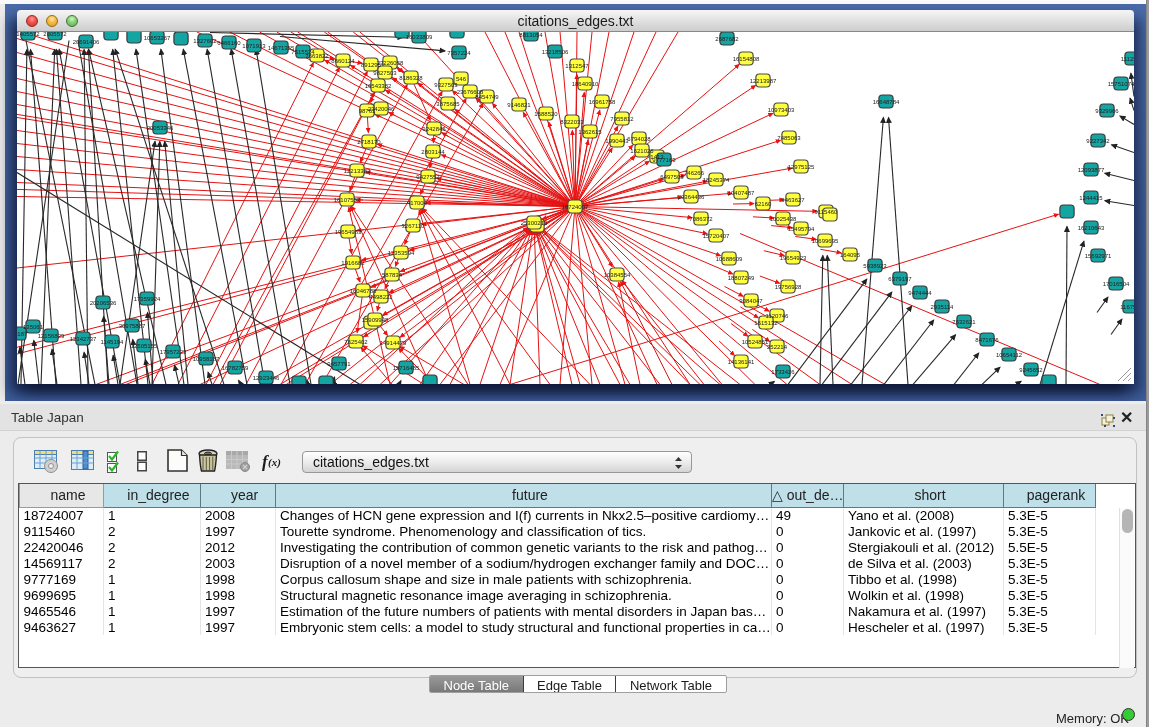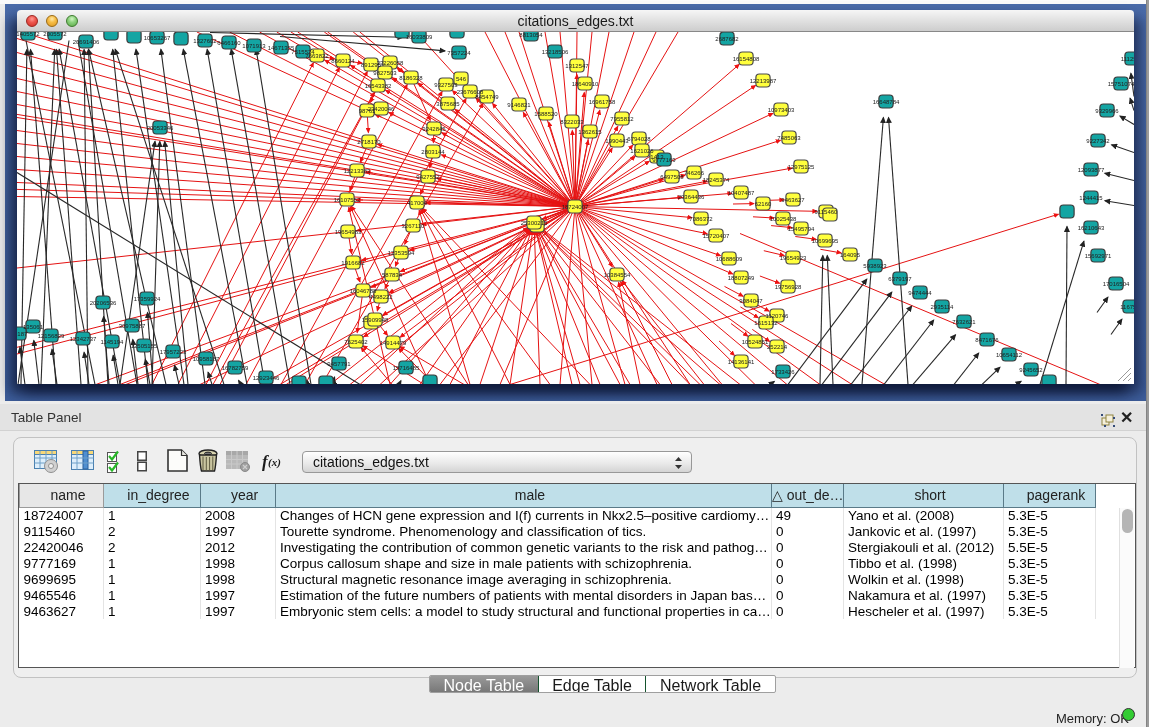--- a/index.html
+++ b/index.html
@@ -30,21 +30,21 @@
 table {border-collapse:collapse;table-layout:fixed;width:1076px;font-size:13.5px}
 th {height:23px;background:#bfdfe9;border:1px solid #5a7a88;border-top:none;font-weight:normal;
  font-size:14px;color:#222;overflow:hidden;white-space:nowrap;text-indent:13px}
 th.c4 {text-indent:0}
 th.g {background:#e7e7e7;border-color:#9a9a9a}
 td {height:16px;padding:0 0 0 4px;color:#000;overflow:hidden;white-space:nowrap;text-overflow:ellipsis;border-right:1px solid #e4e4e4}
 .c0{width:84px}.c1{width:97px}.c2{width:75px}.c3{width:496px}.c4{width:72px}.c5{width:160px}.c6{width:92px}
 #sbar {position:absolute;right:1px;top:24px;width:15px;height:160px;background:#fbfbfb;border-left:1px solid #e0e0e0}
 #sbar .th {position:absolute;left:2px;top:1px;width:11px;height:24px;background:#b5b5b5;border-radius:6px}
 #tabs {position:absolute;left:415px;top:237px;height:18px;border:1px solid #9f9f9f;border-radius:2px;background:#fff;
- display:flex;font-size:16px;overflow:hidden}
+ display:flex;font-size:13px;overflow:hidden}
 #tabs div {padding:1px 13.5px 0 13.5px;line-height:17px;color:#1a1a1a}
 #tabs .sel {background:linear-gradient(180deg,#9a9a9a,#787878);color:#fff}
 #tabs .d {border-left:1px solid #14532d}
 #mem {position:absolute;left:1056px;top:310px;font-size:13px;color:#222}
 #memdot {position:absolute;left:1122px;top:307px;width:13px;height:13px;border-radius:50%;background:#33cc33;border:1px solid #333}
 .ticon {position:absolute;top:0}
 </style></head><body>
 <div id="topstrip"></div>
 <div id="desktop">
  <div id="win">
@@ -602,21 +602,21 @@
             <line x1="1106" y1="349" x2="1114" y2="341"></line>
             <line x1="1111" y1="349" x2="1114" y2="346"></line>
           </g>
 </svg>
   </div>
  </div>
 </div>
 <div id="rightstrip"></div>
 <div id="panel">
  <div id="phead">
-      <span class="pt">Table Panel</span>
+      <span class="pt">Table Japan</span>
    <svg id="pfloat" viewBox="0 0 14 13">
         <rect x="1" y="4" width="7" height="7" fill="#f5f0dc" stroke="#8f8340"></rect>
         <rect x="5" y="1" width="7" height="7" fill="#f5f0dc" stroke="#8f8340"></rect>
         <rect x="0" y="0" width="2" height="2" fill="#334a77"></rect>
         <rect x="12" y="3" width="2" height="2" fill="#334a77"></rect>
         <rect x="3" y="11" width="2" height="2" fill="#334a77"></rect>
         <rect x="12" y="11" width="2" height="2" fill="#334a77"></rect>
       </svg>
    <span id="pclose">✕</span>
  </div>
@@ -684,21 +684,21 @@
      </svg>
    </div>
   </div>
   <div id="tbl">
    <table>
     <tbody>
             <tr>
               <th class="g c0">name</th>
               <th class="c1">in_degree</th>
               <th class="c2">year</th>
-              <th class="c3">male</th>
+              <th class="c3">future</th>
               <th class="c4">△ out_de…</th>
               <th class="c5">short</th>
               <th class="c6">pagerank</th>
             </tr>
 <tr>
               <td class="c0">18724007</td>
               <td class="c1">1</td>
               <td class="c2">2008</td>
               <td class="c3">Changes of HCN gene expression and I(f) currents in Nkx2.5–positive cardiomyoc…</td>
               <td class="c4">49</td>
@@ -715,20 +715,29 @@
               <td class="c6">5.3E-5</td>
             </tr>
 <tr>
               <td class="c0">22420046</td>
               <td class="c1">2</td>
               <td class="c2">2012</td>
               <td class="c3">Investigating the contribution of common genetic variants to the risk and pathogen…</td>
               <td class="c4">0</td>
               <td class="c5">Stergiakouli et al. (2012)</td>
               <td class="c6">5.5E-5</td>
+            </tr>
+<tr>
+              <td class="c0">14569117</td>
+              <td class="c1">2</td>
+              <td class="c2">2003</td>
+              <td class="c3">Disruption of a novel member of a sodium/hydrogen exchanger family and DOCK…</td>
+              <td class="c4">0</td>
+              <td class="c5">de Silva et al. (2003)</td>
+              <td class="c6">5.3E-5</td>
             </tr>
 <tr>
               <td class="c0">9777169</td>
               <td class="c1">1</td>
               <td class="c2">1998</td>
               <td class="c3">Corpus callosum shape and size in male patients with schizophrenia.</td>
               <td class="c4">0</td>
               <td class="c5">Tibbo et al. (1998)</td>
               <td class="c6">5.3E-5</td>
             </tr>

